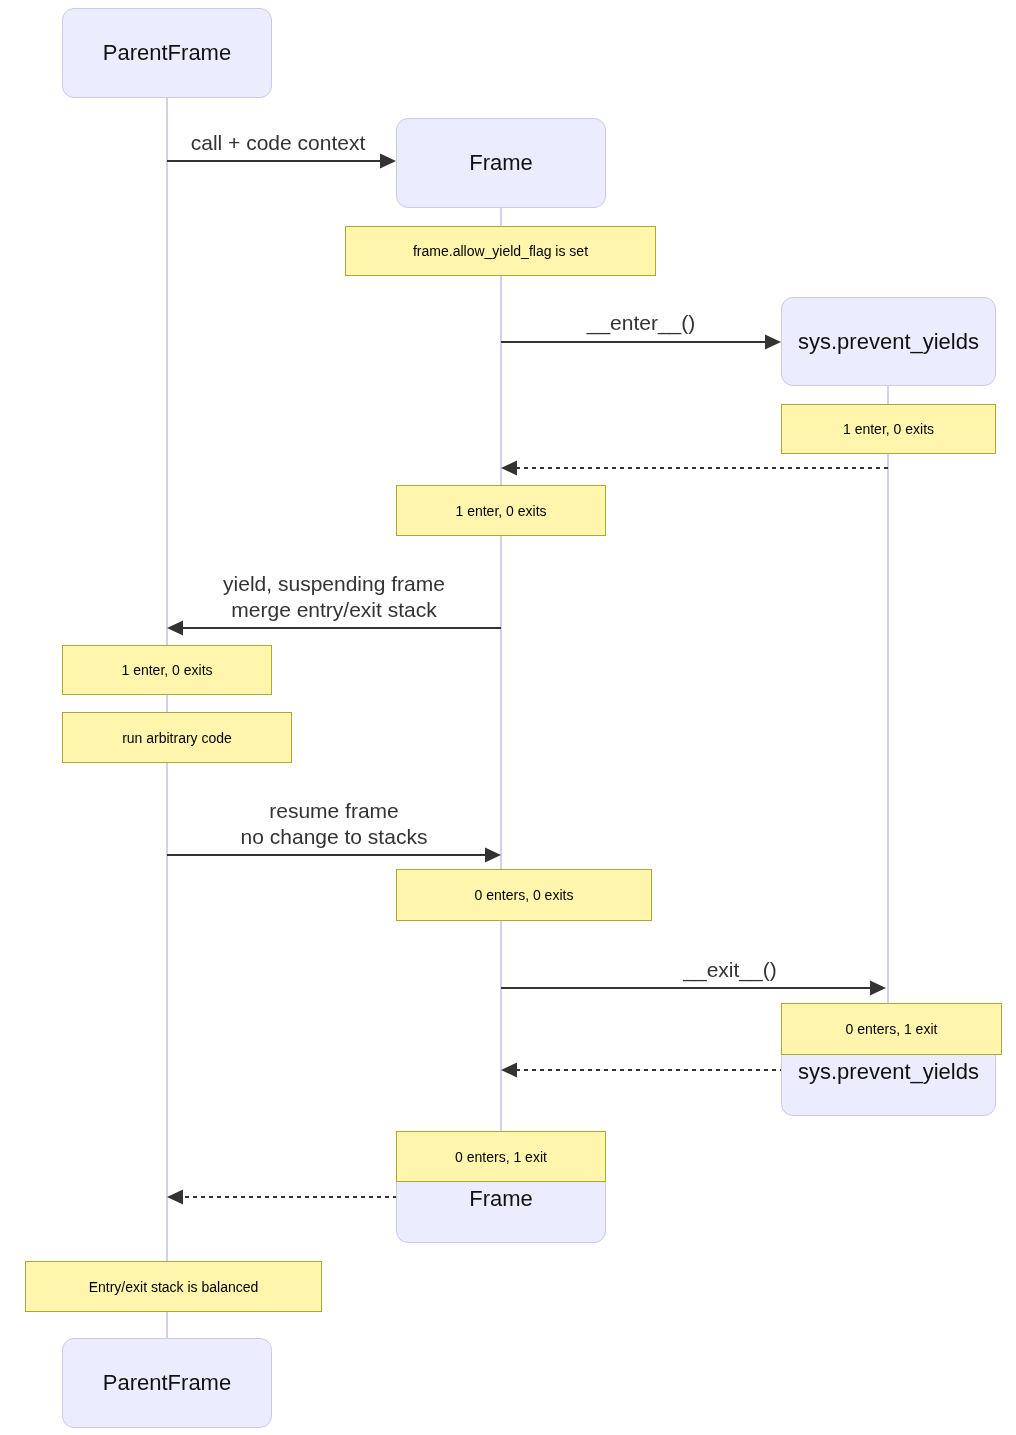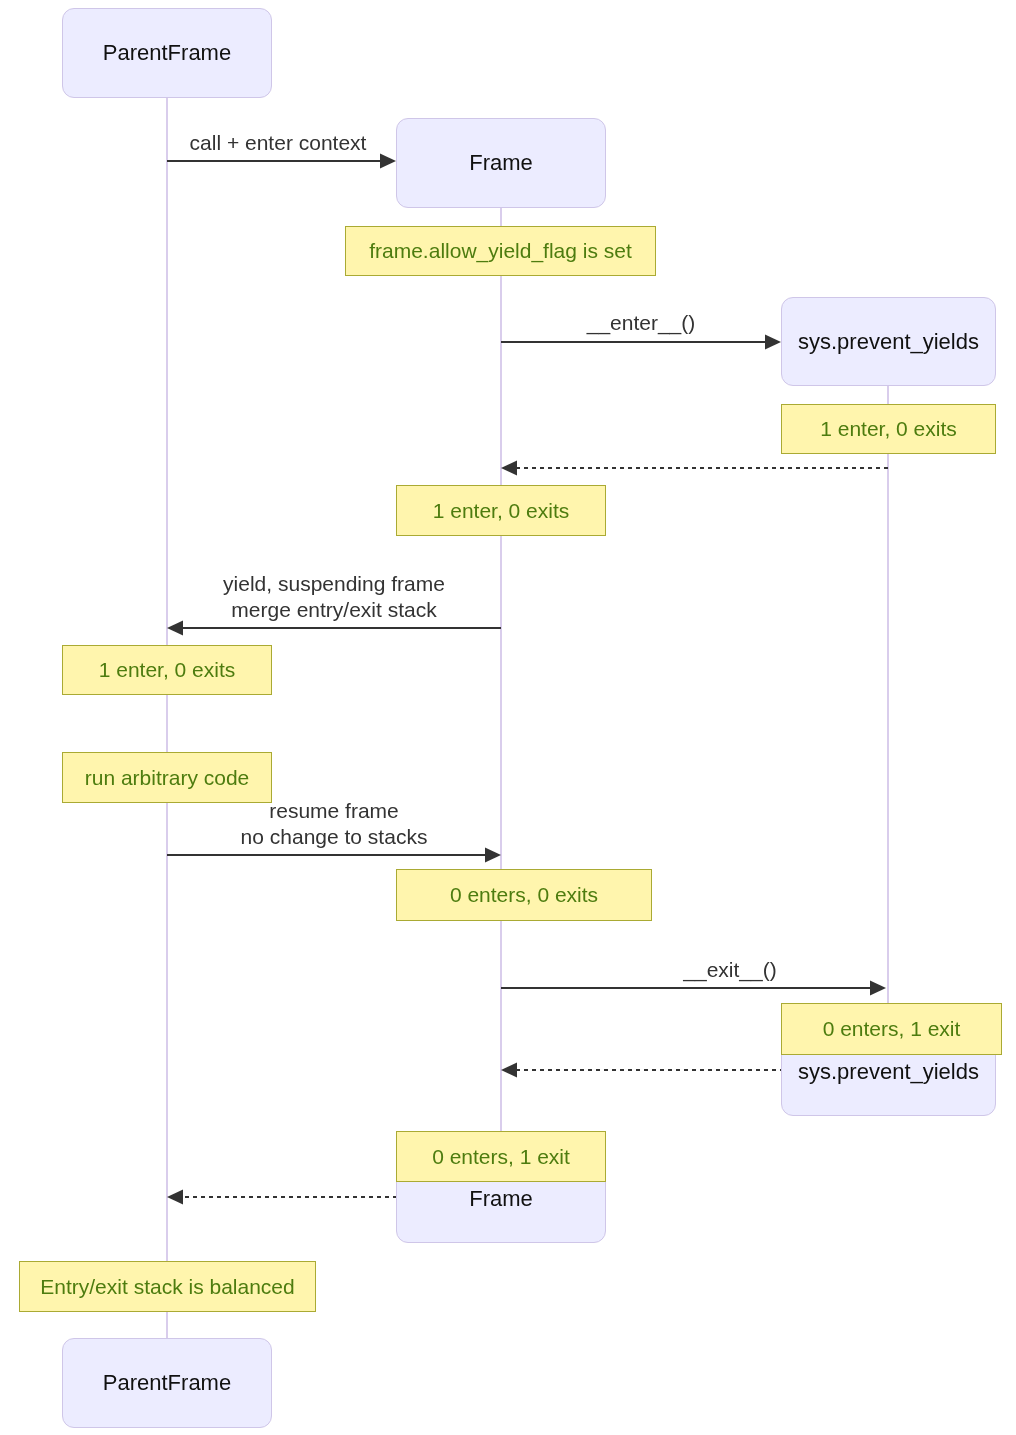--- a/index.html
+++ b/index.html
@@ -12,21 +12,21 @@
     position:absolute;z-index:3;
     background:#ECECFF;border:1.5px solid #CFC6E8;border-radius:12px;
     display:flex;align-items:center;justify-content:center;
     font-size:22px;color:#111111;box-sizing:border-box;
     text-align:center;
   }
   .note{
     position:absolute;z-index:4;
     background:#FFF5AD;border:1.5px solid #AAAA33;
     display:flex;align-items:center;justify-content:center;
-    font-size:21px;color:#4d7c0f;box-sizing:border-box;
+    font-size:14px;color:#000000;box-sizing:border-box;
     text-align:center;
   }
   .msg-label{
     position:absolute;z-index:2;
     transform:translateX(-50%);
     font-size:21px;line-height:26px;color:#333333;
     text-align:center;white-space:pre-line;
   }
 </style>
 </head>
@@ -58,21 +58,21 @@
     <line x1="501" y1="988" x2="872" y2="988" stroke="#333333" stroke-width="2"></line>
     <polygon points="886,988 870,980.5 870,995.5" fill="#333333"></polygon>
 
     <line x1="888" y1="1070" x2="515" y2="1070" stroke="#333333" stroke-width="2" stroke-dasharray="4,4"></line>
     <polygon points="501,1070 517,1062.5 517,1077.5" fill="#333333"></polygon>
 
     <line x1="501" y1="1197" x2="181" y2="1197" stroke="#333333" stroke-width="2" stroke-dasharray="4,4"></line>
     <polygon points="167,1197 183,1189.5 183,1204.5" fill="#333333"></polygon>
   </svg>
 
-  <div class="msg-label" style="left:278px;top:130px">call + enter context</div>
+  <div class="msg-label" style="left:278px;top:130px">call + code context</div>
   <div class="msg-label" style="left:641px;top:310px">__enter__()</div>
   <div class="msg-label" style="left:334px;top:798px">resume frame
 no change to stacks</div>
   <div class="msg-label" style="left:334px;top:571px">yield, suspending frame
 merge entry/exit stack</div>
   <div class="msg-label" style="left:730px;top:957px">__exit__()</div>
 
   <div class="actor" style="left:62px;top:8px;width:210px;height:90px">
     <span>ParentFrame</span>
   </div>
@@ -89,19 +89,19 @@
     <span>Frame</span>
   </div>
   <div class="actor" style="left:62px;top:1338px;width:210px;height:90px">
     <span>ParentFrame</span>
   </div>
 
   <div class="note" style="left:345px;top:226px;width:311px;height:50px">frame.allow_yield_flag is set</div>
   <div class="note" style="left:781px;top:404px;width:215px;height:50px">1 enter, 0 exits</div>
   <div class="note" style="left:396px;top:485px;width:210px;height:51px">1 enter, 0 exits</div>
   <div class="note" style="left:62px;top:645px;width:210px;height:50px">1 enter, 0 exits</div>
-  <div class="note" style="left:62px;top:752px;width:210px;height:51px">run arbitrary code</div>
+  <div class="note" style="left:62px;top:712px;width:230px;height:51px">run arbitrary code</div>
   <div class="note" style="left:396px;top:869px;width:256px;height:52px">0 enters, 0 exits</div>
   <div class="note" style="left:781px;top:1003px;width:221px;height:52px">0 enters, 1 exit</div>
   <div class="note" style="left:396px;top:1131px;width:210px;height:51px">0 enters, 1 exit</div>
-  <div class="note" style="left:19px;top:1261px;width:297px;height:51px">Entry/exit stack is balanced</div>
+  <div class="note" style="left:25px;top:1261px;width:297px;height:51px">Entry/exit stack is balanced</div>
 
 </div>
 
 </body></html>

